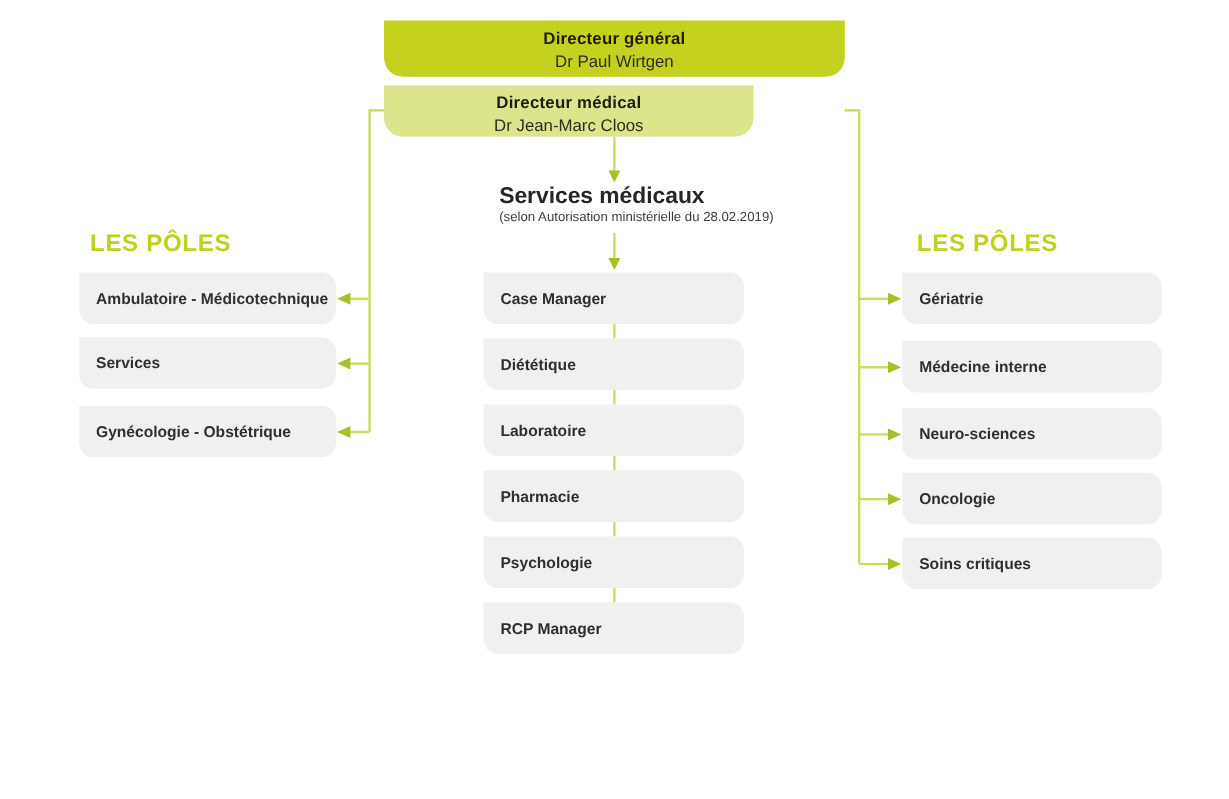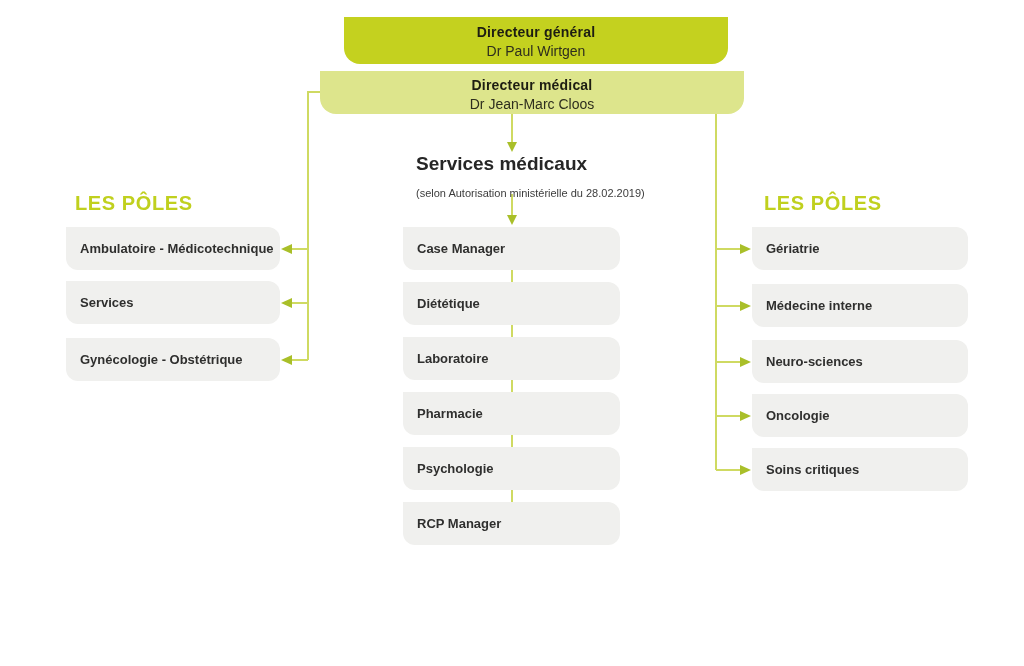--- a/index.html
+++ b/index.html
@@ -8,32 +8,32 @@
     position:relative; width:1024px; height:666px; background:#ffffff;
     font-family:"Liberation Sans", sans-serif; overflow:hidden;
   }
   .svg-layer { position:absolute; left:0; top:0; width:1024px; height:666px; }
   .cline  { stroke:var(--line); stroke-width:2; fill:none; }
   .carrow { fill:var(--arrow); stroke:none; }
 
   .box { position:absolute; text-align:center; }
   .box-dg {
     left:320px; top:17px; width:384px; height:47px;
-    background:var(--primary); border-radius:0 0 16px 16px; padding-top:7px;margin-left:24px;
+    background:var(--primary); border-radius:0 0 16px 16px; padding-top:7px;
   }
   .box-dm {
-    left:320px; top:71px; width:424px; height:43px;
+    left:320px; top:71px; width:308px; height:43px;
     background:var(--primary-light); border-radius:0 0 16px 16px; padding-top:6px;
   }
   .box-title { font-size:14px; font-weight:bold; color:#1d1d12; letter-spacing:.2px; }
   .box-sub   { font-size:14px; color:#2e2e1e; margin-top:3px; }
 
   .services { position:absolute; left:416px; top:153px; text-align:left; }
   .services-title { font-size:19px; font-weight:bold; color:#262626; }
-  .services-sub   { font-size:11px; color:#3c3c3c; margin-top:12px; }
+  .services-sub   { font-size:11px; color:#3c3c3c; margin-top:0; }
 
   .poles-heading {
     position:absolute; font-size:20px; font-weight:bold;
     color:var(--heading); letter-spacing:.6px;
   }
   .heading-left  { left:75px;  top:192px; }
   .heading-right { left:764px; top:192px; }
 
   .item {
     position:absolute; height:43px; background:var(--item-bg);

